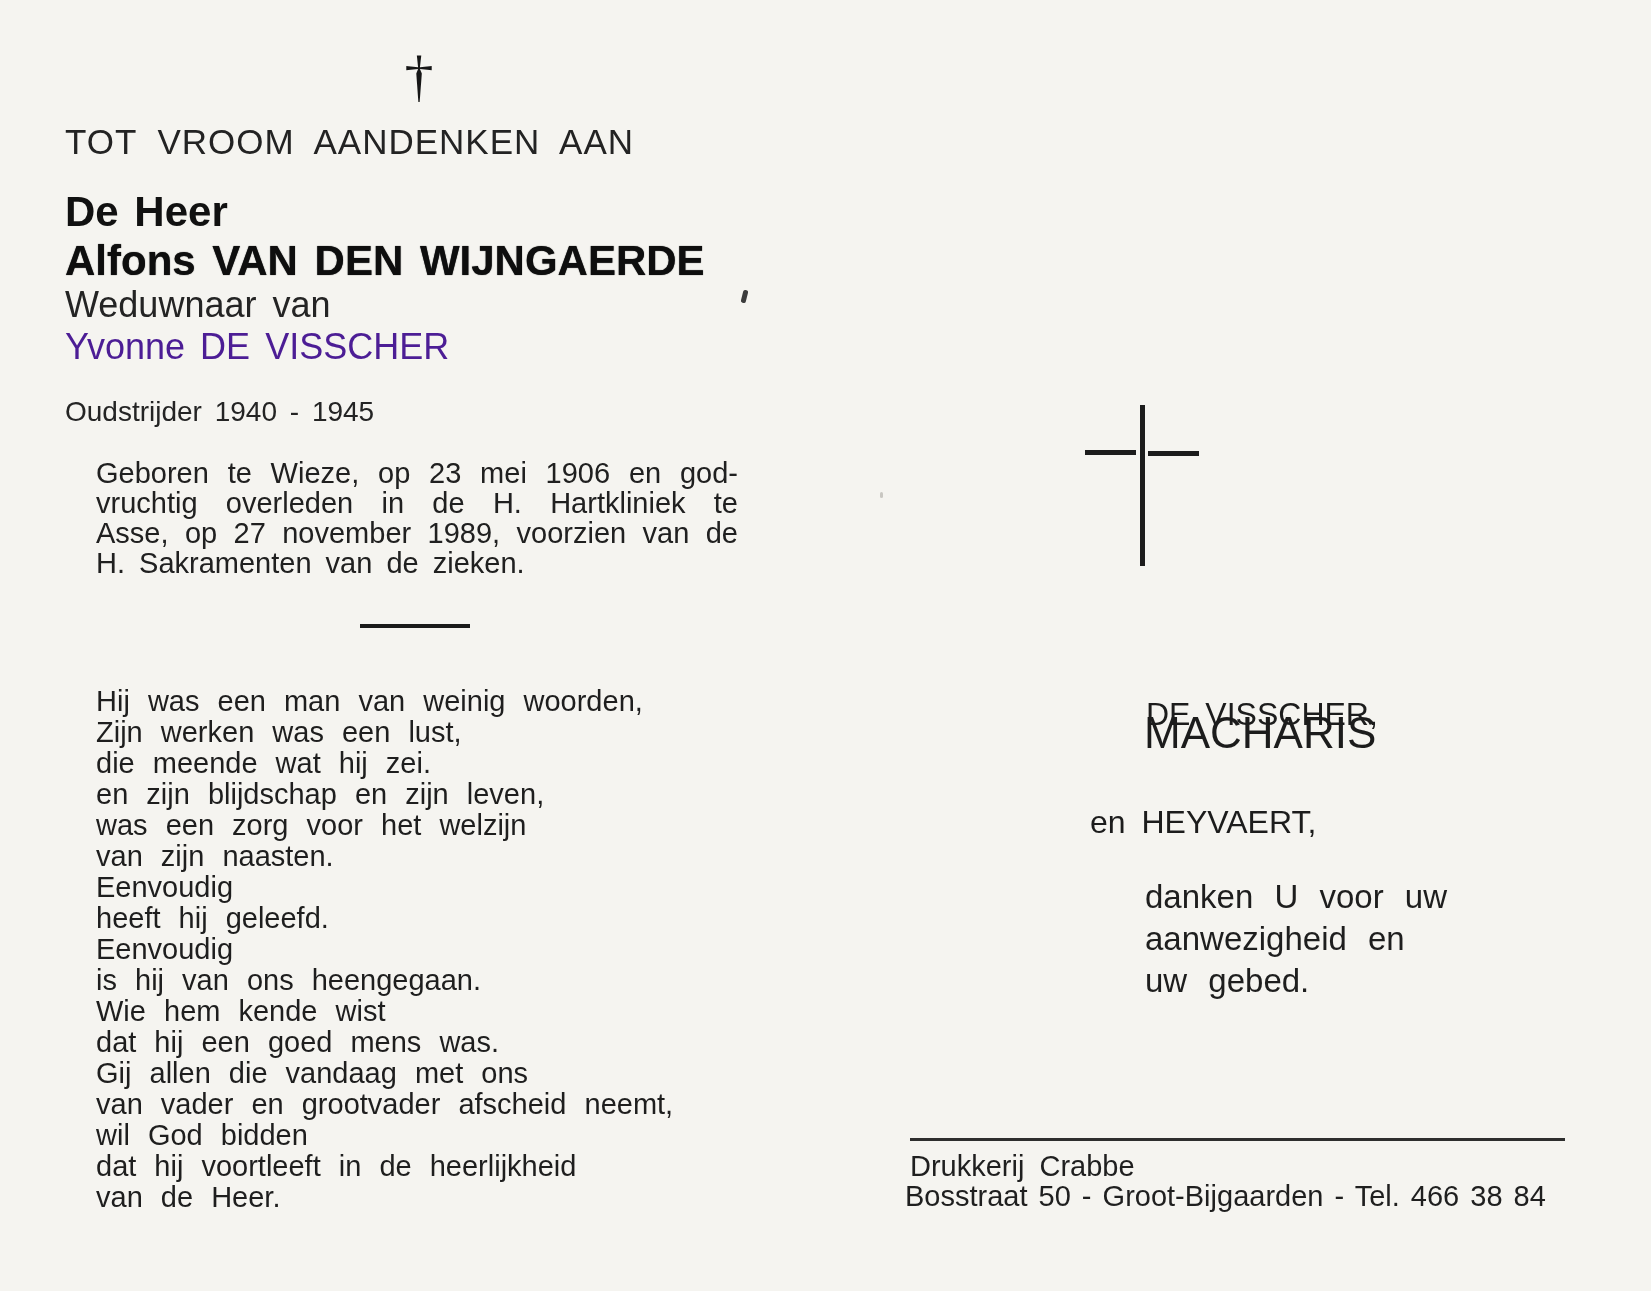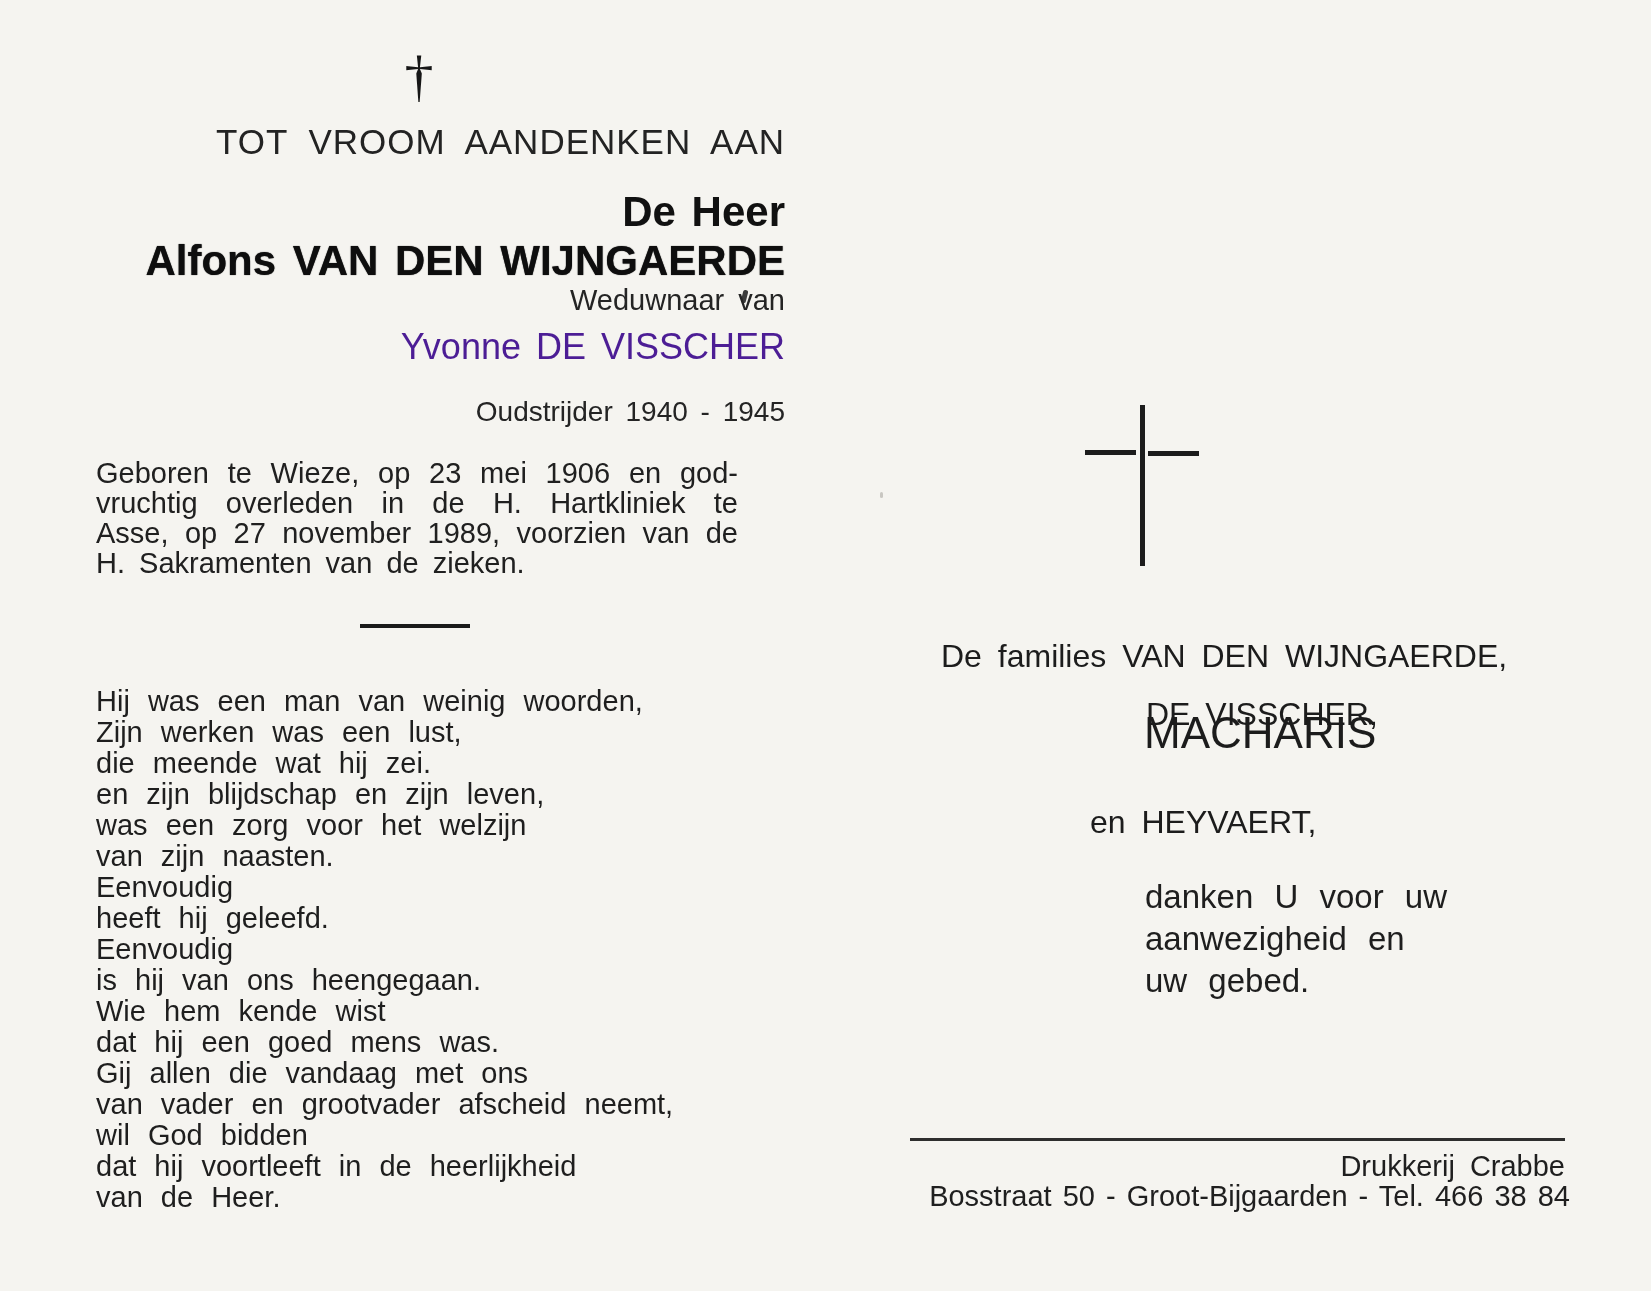--- a/index.html
+++ b/index.html
@@ -6,21 +6,21 @@
   .card {
     position: relative;
     width: 1651px;
     height: 1291px;
     background: #f5f4f0;
     font-family: "Liberation Sans", "DejaVu Sans", sans-serif;
     color: #1f1f1f;
     overflow: hidden;
   }
   .abs { position: absolute; }
-  .center { text-align: right; }
+  .center { text-align: left; }
 
   
   .cross-glyph {
     left: 374px; top: 42px; width: 90px;
     font-size: 58px; font-family: "Liberation Serif", "DejaVu Serif", serif;
     color: #161616; text-align: center;
   }
   .header-line {
     left: 65px; top: 122px; width: 720px;
     font-size: 35px; letter-spacing: 1px; word-spacing: 10px;
@@ -31,21 +31,21 @@
     font-size: 42px; font-weight: bold; word-spacing: 4px;
     color: #111111;
   }
   .deceased-name {
     left: 65px; top: 237px; width: 720px;
     font-size: 42px; font-weight: bold; word-spacing: 5px;
     color: #0e0e0e; text-shadow: 0 0 1px #222;
   }
   .widower-label {
     left: 65px; top: 284px; width: 720px;
-    font-size: 29px; word-spacing: 6px; color: #242424;
+    font-size: 36px; word-spacing: 6px; color: #242424;
   }
   .spouse-name {
     left: 65px; top: 326px; width: 720px;
     font-size: 36px; word-spacing: 5px; color: #4c1d95;
   }
   .veteran-line {
     left: 65px; top: 396px; width: 720px;
     font-size: 28px; word-spacing: 5px; color: #242424;
   }
   .bio-block {
@@ -153,24 +153,20 @@
     <div>dat hij voortleeft in de heerlijkheid</div>
     <div>van de Heer.</div>
   </div>
 
   <div>
     <div class="abs cross-v"></div>
     <div class="abs cross-h-left"></div>
     <div class="abs cross-h-right"></div>
   </div>
 
-  <div class="abs families-line1">
-    <span>De families</span>
-    <span>VAN DEN WIJNGAERDE,</span>
-  </div>
 
   <div class="abs family-2">DE VISSCHER,</div>
 
   <div class="abs family-3">MACHARIS</div>
 
   <div class="abs family-4">
     <span>en</span>
     <span>HEYVAERT,</span>
   </div>
 

